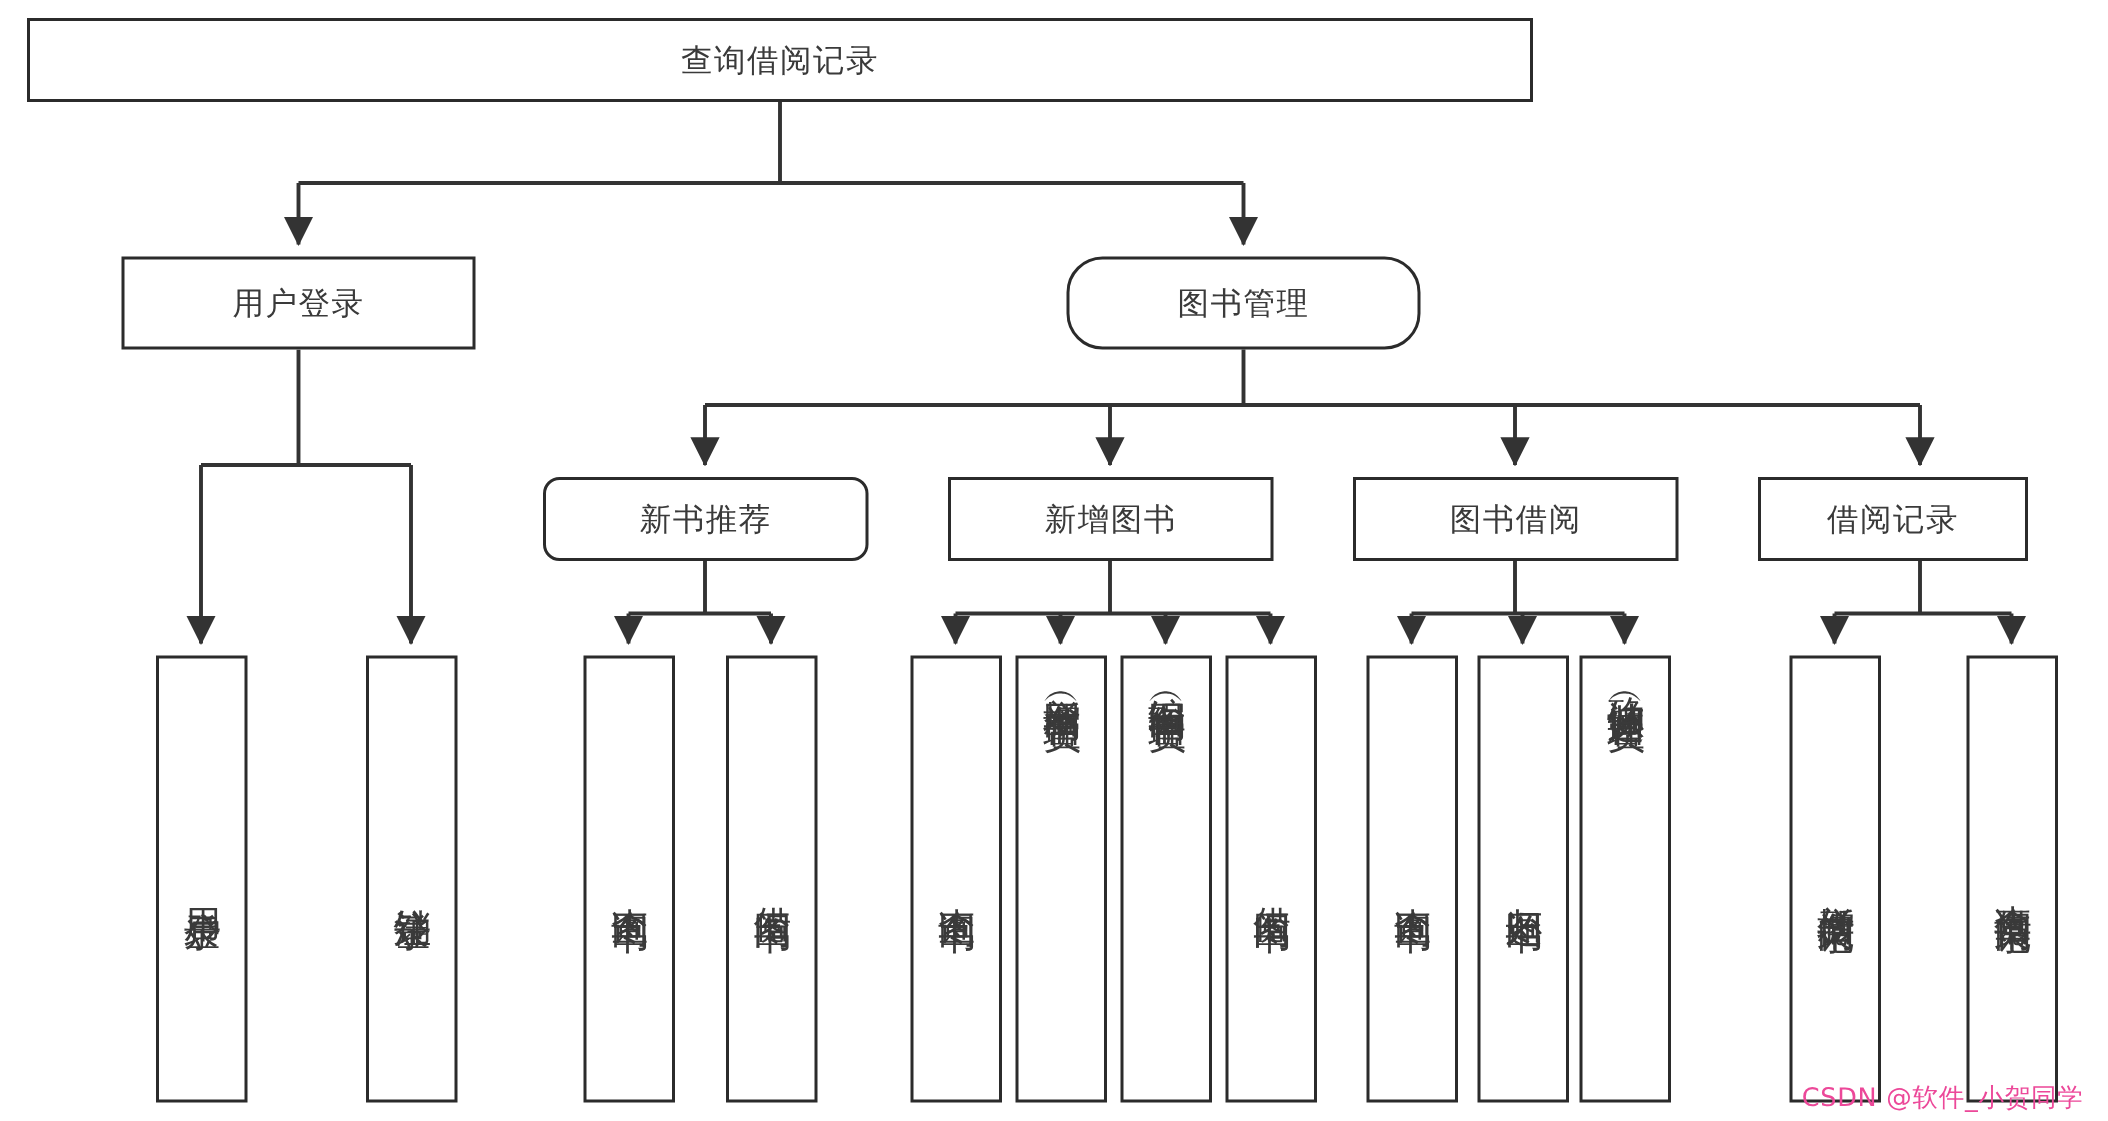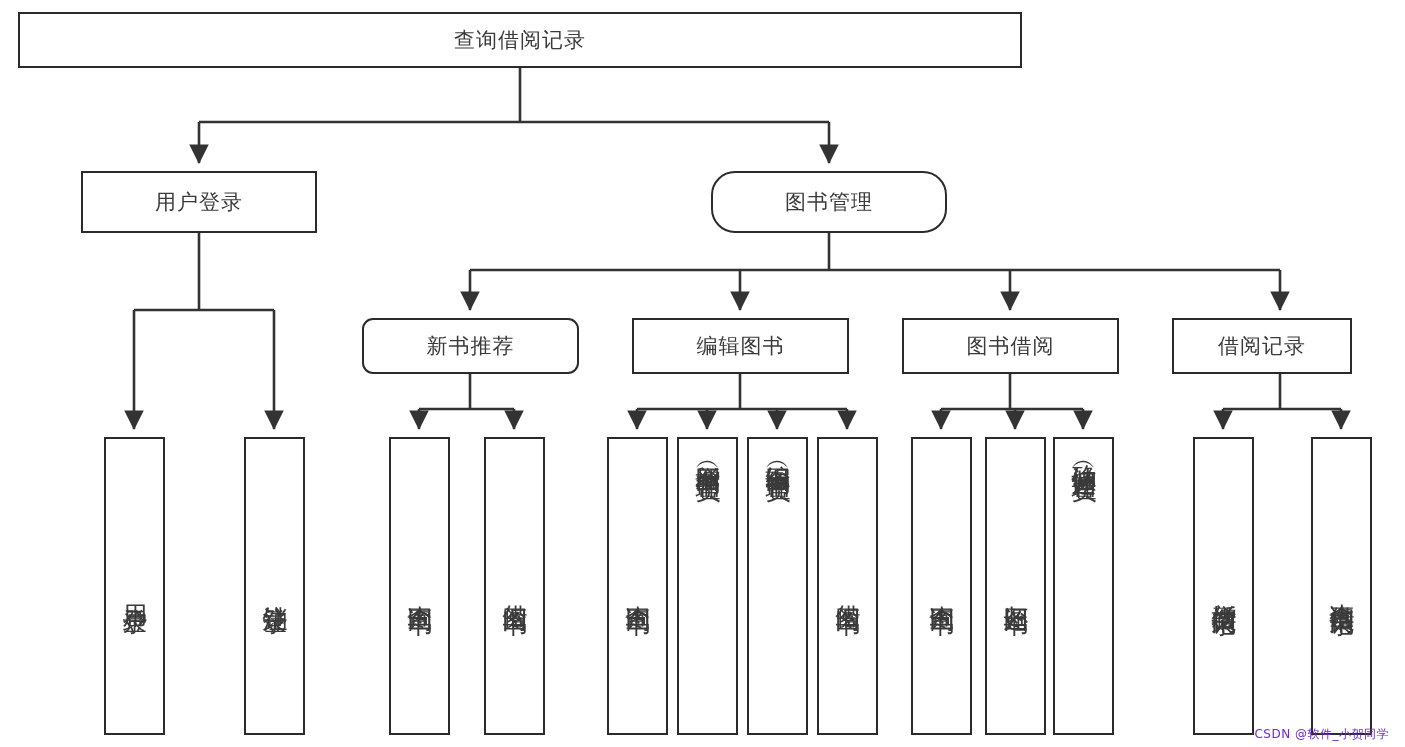--- a/index.html
+++ b/index.html
@@ -43,22 +43,22 @@
     color:#3a3a3a;
     font-size:25px;
     line-height:1.12;
     letter-spacing:2px;
     white-space:nowrap;
     padding-top:6px;
   }
   #watermark{
     position:absolute;
     right:16px;bottom:4px;
-    color:#6d28d9;
-    font-size:12px;
+    color:#ec4899;
+    font-size:17px;
     letter-spacing:0.5px;
     pointer-events:none;
     white-space:nowrap;
   }
 </style>
 </head>
 <body>
 
 <svg id="canvas" viewBox="0 0 1405 747" xmlns="http://www.w3.org/2000/svg">
   <defs>
@@ -118,21 +118,21 @@
   <span class="node-label">用户登录</span>
 </div>
 <div class="node-box" style="left:711px;top:171px;width:236px;height:62px;border-radius:24px;">
   <span class="node-label">图书管理</span>
 </div>
 
 <div class="node-box" style="left:362px;top:318px;width:217px;height:56px;border-radius:11px;">
   <span class="node-label">新书推荐</span>
 </div>
 <div class="node-box" style="left:632px;top:318px;width:217px;height:56px;">
-  <span class="node-label">编辑图书</span>
+  <span class="node-label">新增图书</span>
 </div>
 <div class="node-box" style="left:902px;top:318px;width:217px;height:56px;">
   <span class="node-label">图书借阅</span>
 </div>
 <div class="node-box" style="left:1172px;top:318px;width:180px;height:56px;">
   <span class="node-label">借阅记录</span>
 </div>
 
 <div class="leaf-box v-center" style="left:104px;top:437px;width:61px;height:298px;">
   <span class="leaf-label">用户登录</span>

